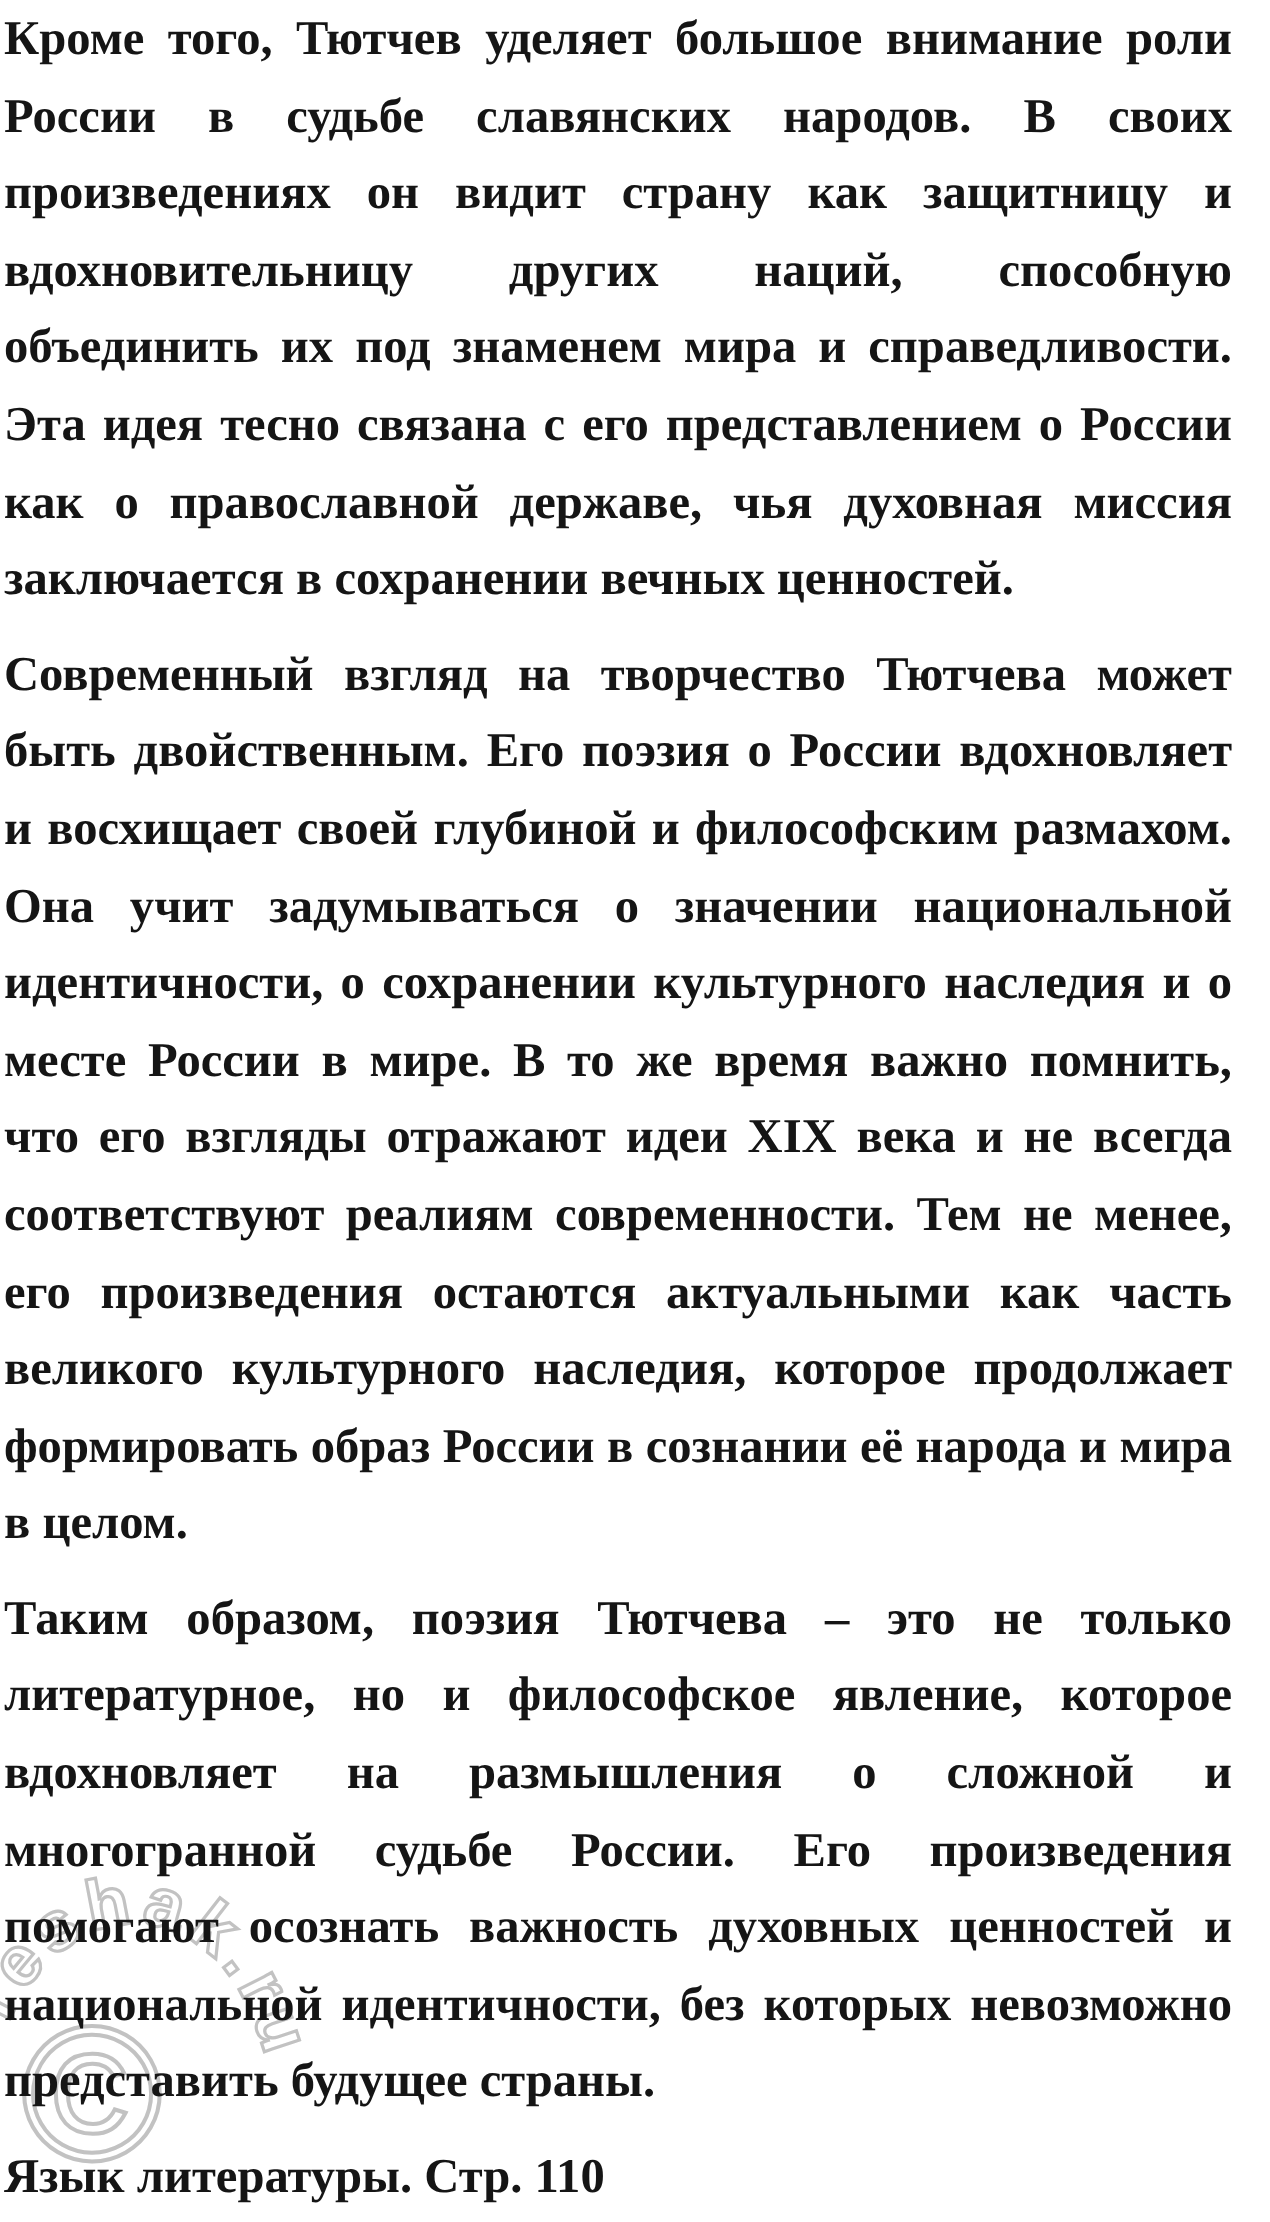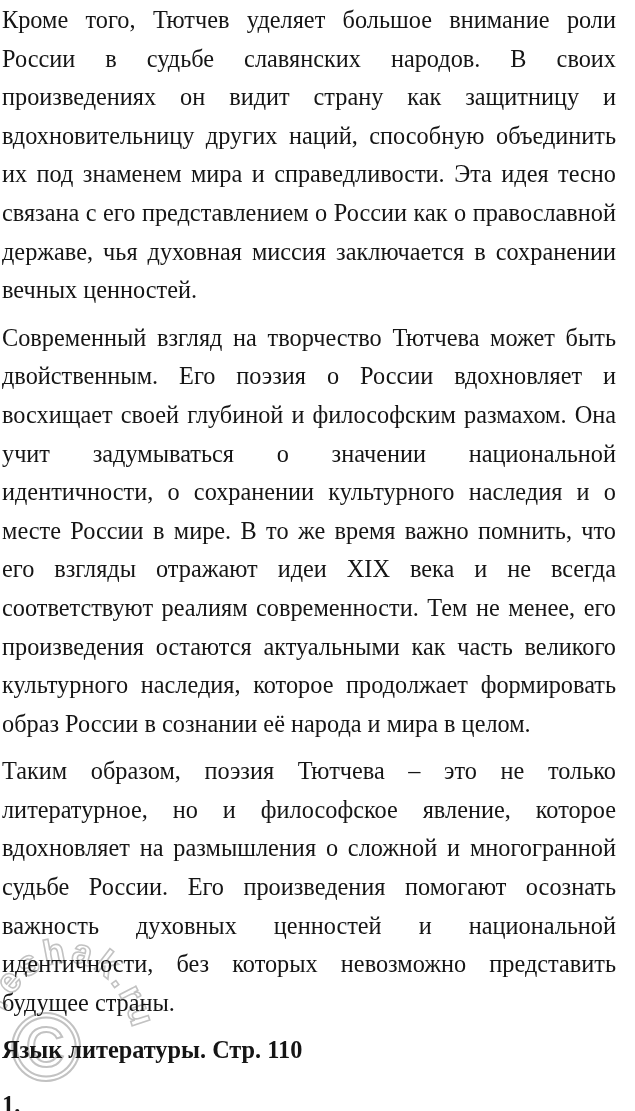--- a/index.html
+++ b/index.html
@@ -19,20 +19,21 @@
   }
   .content{
     position:relative;z-index:2;
     padding:1px 3px 0 2px;
   }
   .content p{
     margin:0 16px 9px 0;
     font-size:24.3px;
     line-height:38.6px;
     text-align:justify;
+    font-weight:bold;
   }
   .content .section-heading{
     font-size:24.3px;
     line-height:38.6px;
     font-weight:700;
     margin:5px 0 16px 0;
     text-align:left;
   }
   .content .task-number{
     font-size:24.3px;

